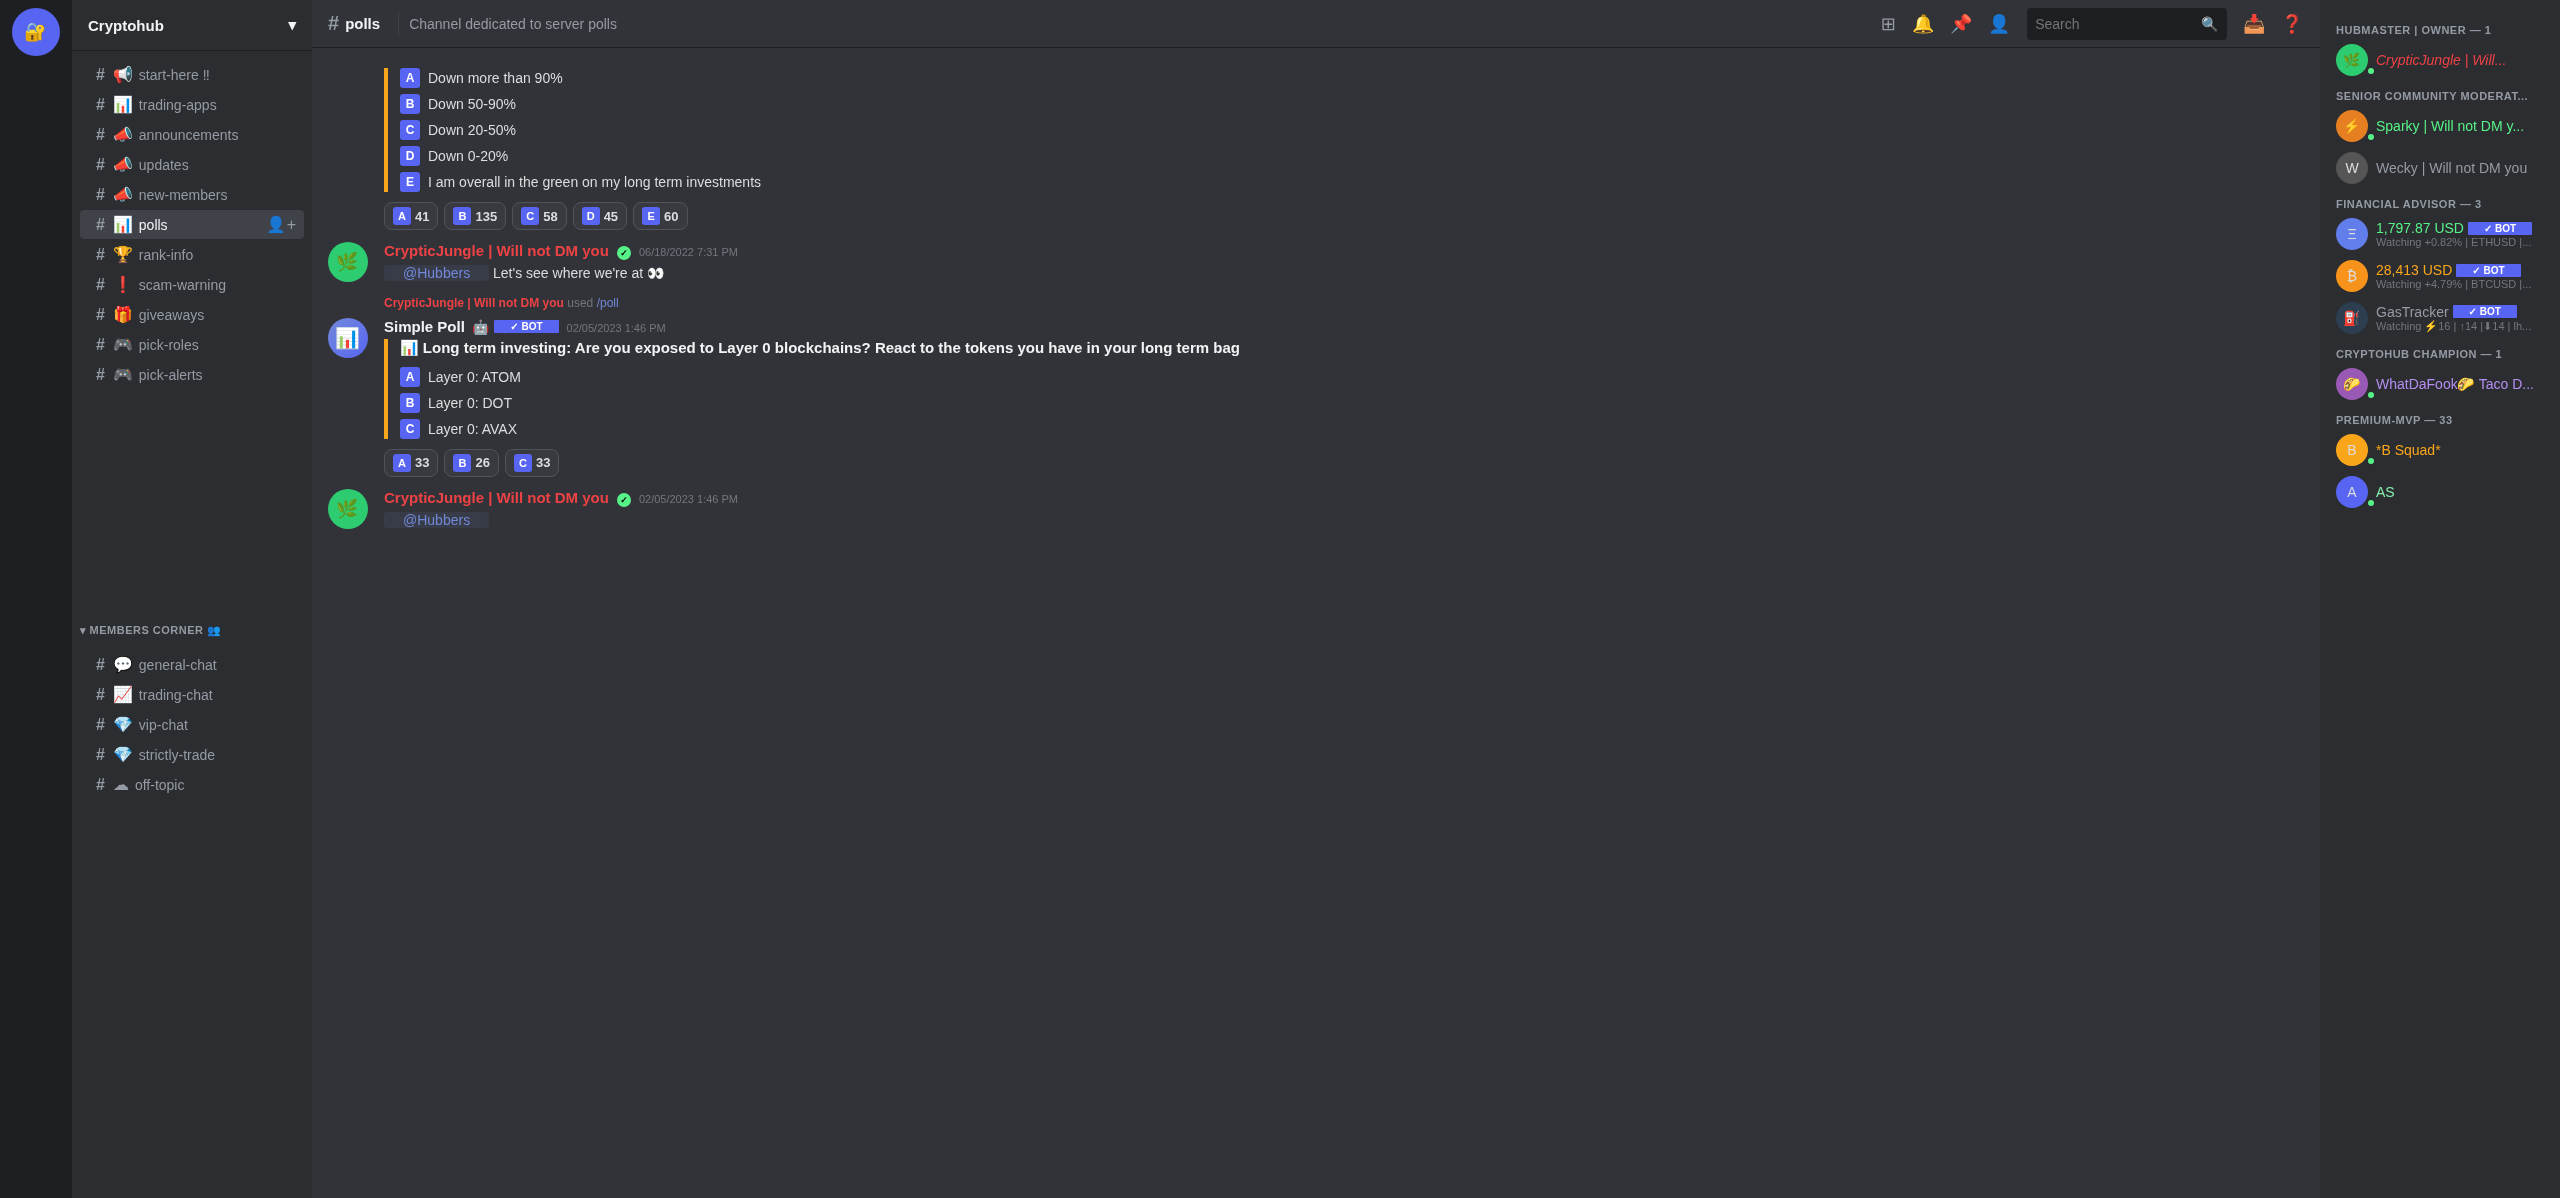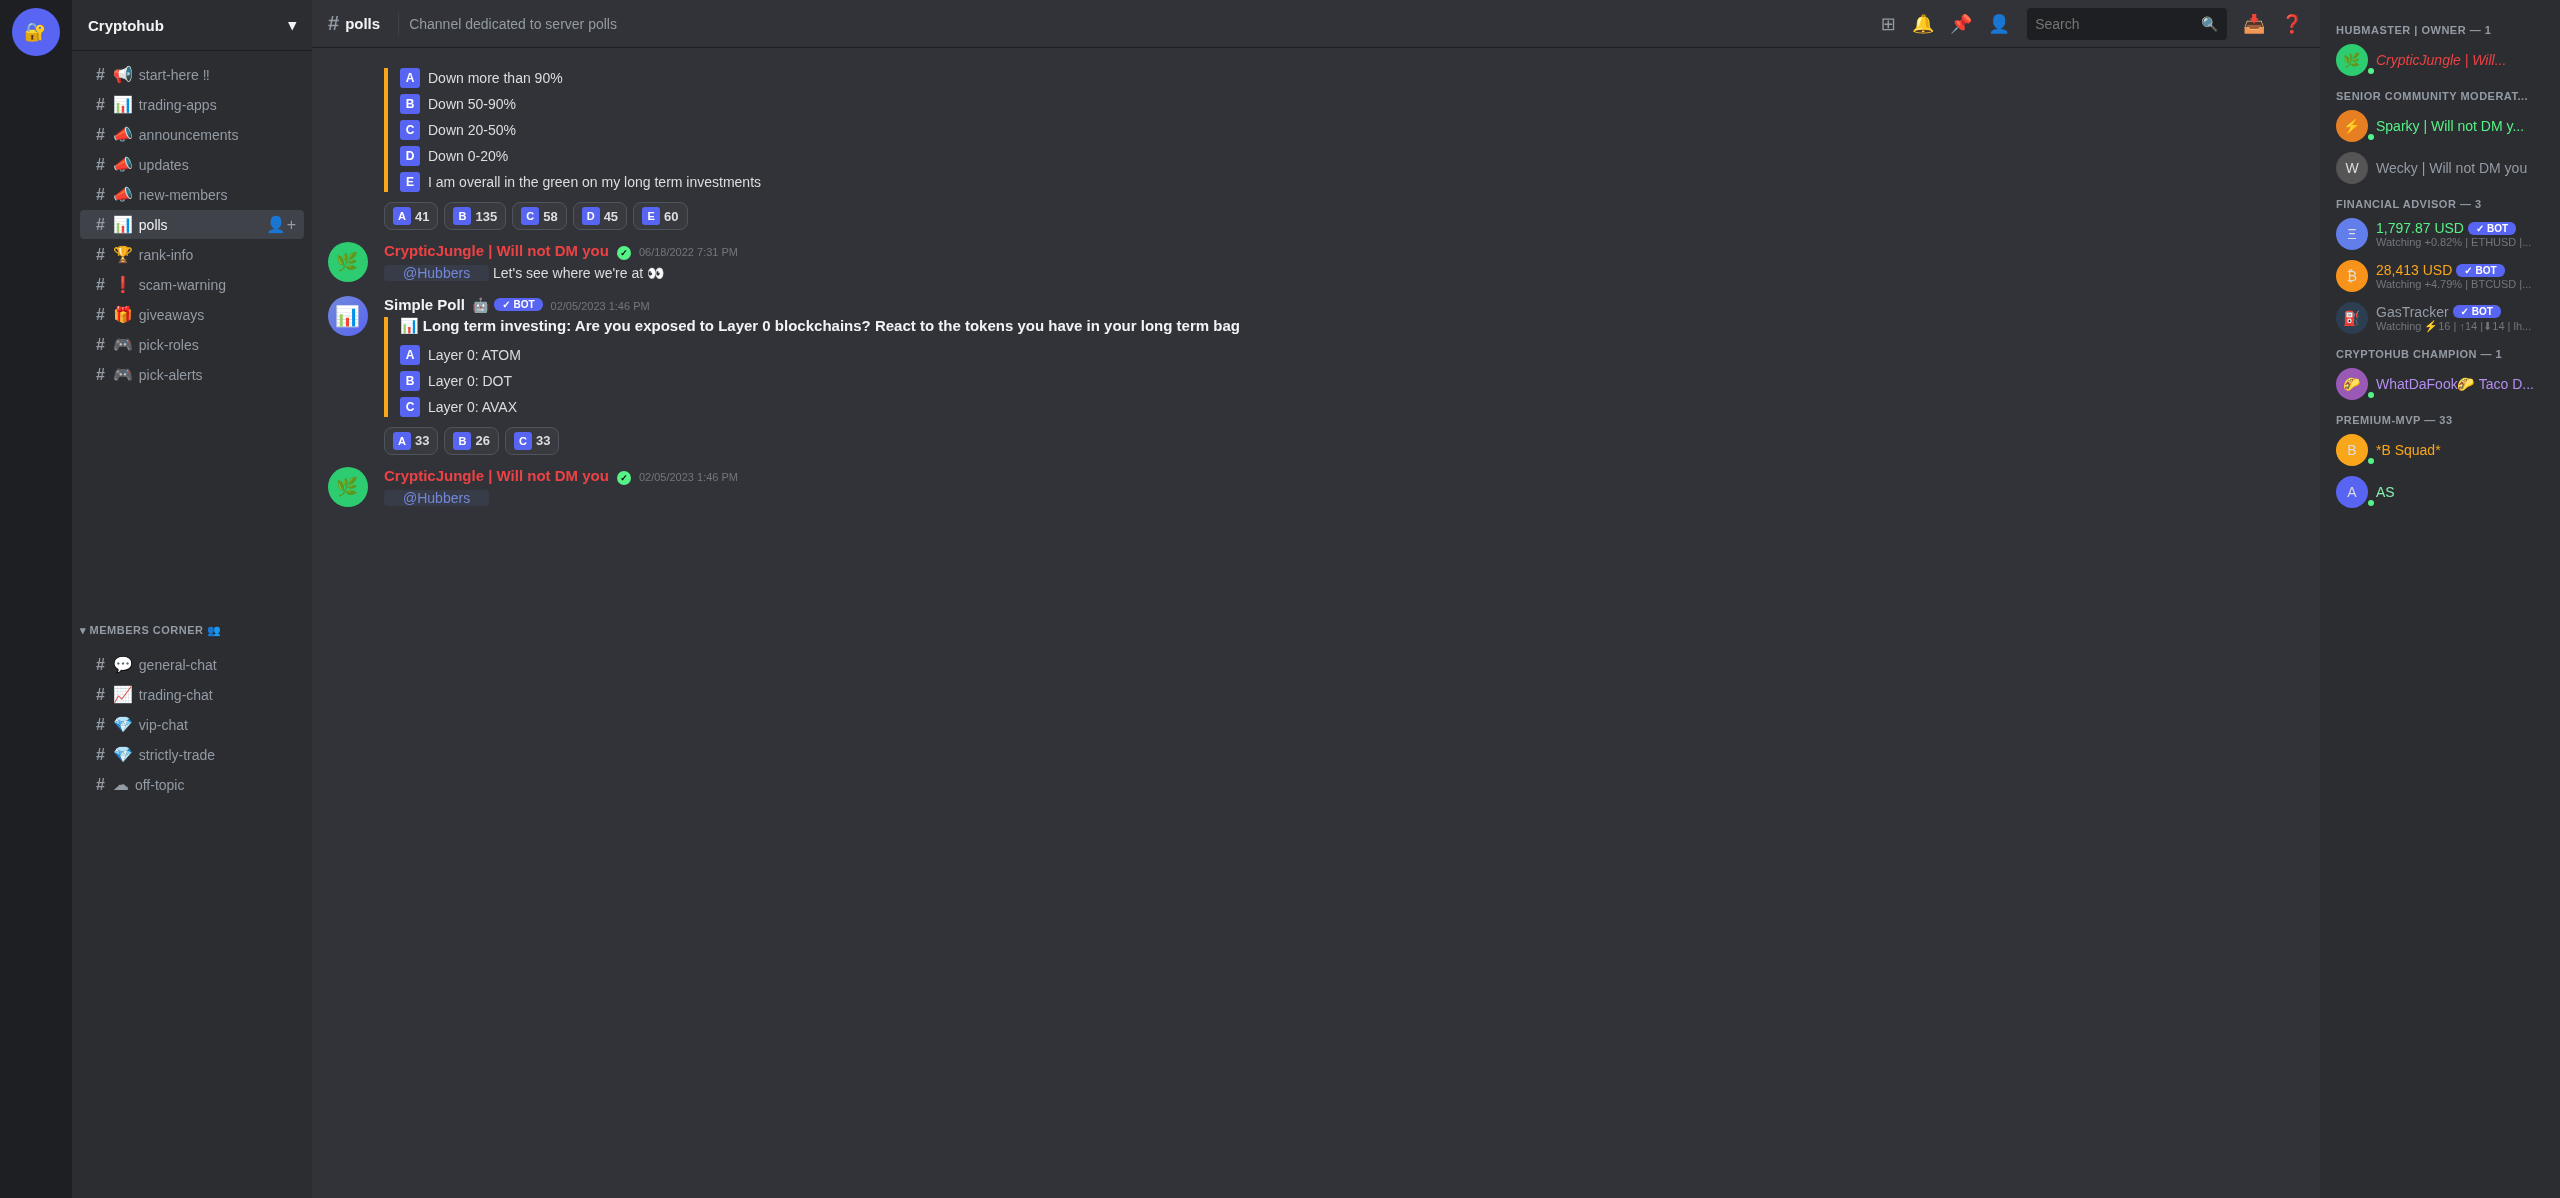--- a/index.html
+++ b/index.html
@@ -198,22 +198,22 @@
       width: 14px;
       height: 14px;
       font-size: 9px;
       justify-content: center;
       font-weight: bold;
     }
     .bot-badge {
       background: #5865f2;
       color: white;
       font-size: 10px;
-      padding: 1px 8px;
-      border-radius: 6px;
+      padding: 1px 16px;
+      border-radius: 1px;
       font-weight: 700;
     }
     .message-content { color: #dcddde; line-height: 1.4; }
     .mention { color: #7289da; background: rgba(114,137,218,0.1); border-radius: 3px; padding: 0 19px; }
     .poll-option {
       display: flex;
       align-items: center;
       margin-bottom: 6px;
       color: #dcddde;
       font-size: 14px;
@@ -567,20 +567,24 @@
         <span class="message-author red">CrypticJungle | Will not DM you</span>
         <span class="verified-badge">✓</span>
         <span class="message-timestamp">06/18/2022 7:31 PM</span>
       </div>
       <div class="message-content">
         <span class="mention">@Hubbers</span> Let's see where we're at 👀
       </div>
     </div>
 
 
+    <div class="used-notice">
+      <span class="used-author">CrypticJungle | Will not DM you</span> used
+      <span class="used-command">/poll</span>
+    </div>
 
     <div class="message-group">
       <div class="message-avatar" style="background:linear-gradient(135deg,#7289da,#5865f2);">
         <span style="font-size:20px;">📊</span>
       </div>
       <div class="message-header">
         <span class="message-author" style="color:#f2f3f5;">Simple Poll</span>
         <span style="display:inline-flex;align-items:center;gap:4px;">
           <span>🤖</span>
           <span class="bot-badge">✓ BOT</span>

